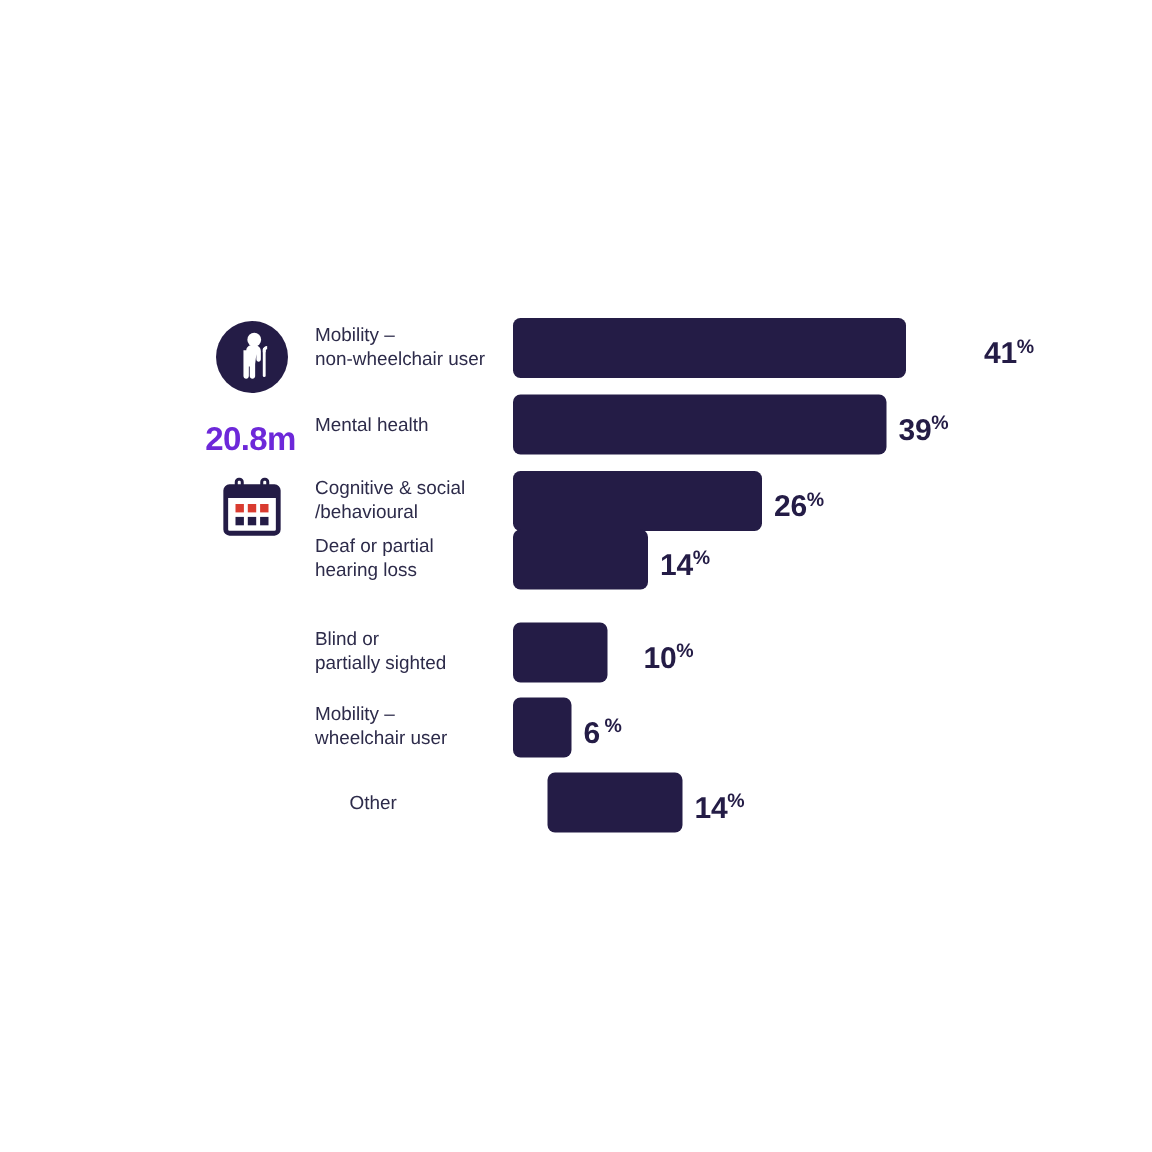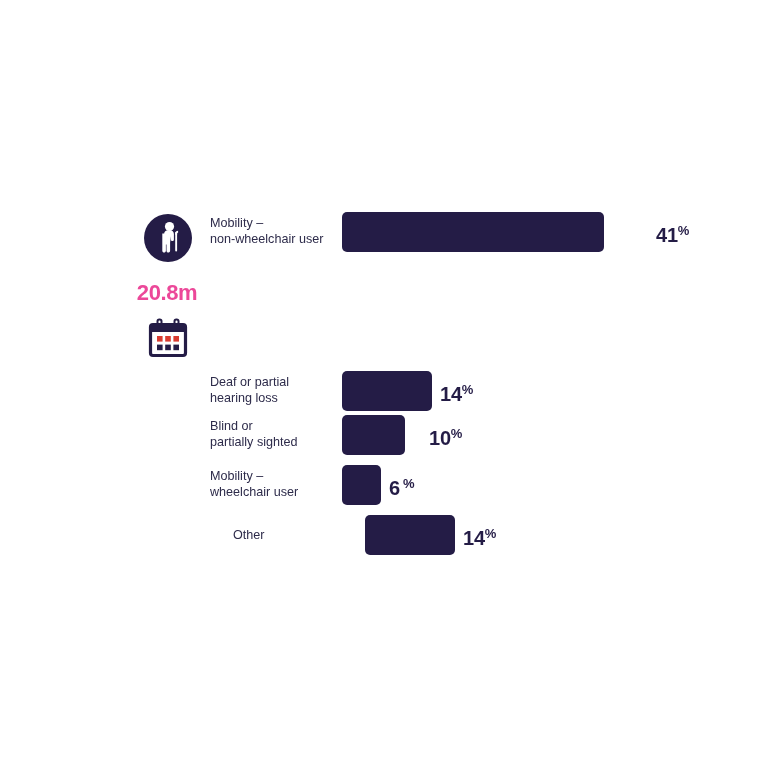--- a/index.html
+++ b/index.html
@@ -43,21 +43,21 @@
 
   .stat-total {
     position: absolute;
     left: 0px;
     top: 76px;
     width: 78px;
     text-align: center;
     font-size: 22px;
     font-weight: 700;
     letter-spacing: -0.4px;
-    color: #ec4899;
+    color: #6d28d9;
     line-height: 1;
   }
 
   .calendar-icon-wrap {
     position: absolute;
     left: 18px;
     top: 110px;
     width: 44px;
     height: 44px;
   }
@@ -162,23 +162,38 @@
 
     <div class="bar-row" style="top:211px;">
       <div class="cat-label two-line">Mobility –
 non-wheelchair user</div>
       <div class="bar-track" style="width:262px;">
         <div class="bar-fill" style="width:262px;"></div>
       </div>
       <div class="bar-value" style="left:612px;margin-left:44px;"><span>41</span><span class="pct">%</span></div>
     </div>
 
-
-
-    <div class="bar-row" style="top:370px;">
+    <div class="bar-row" style="top:262px;">
+      <div class="cat-label one-line">Mental health</div>
+      <div class="bar-track" style="width:249px;">
+        <div class="bar-fill" style="width:249px;"></div>
+      </div>
+      <div class="bar-value" style="left:599px;"><span>39</span><span class="pct">%</span></div>
+    </div>
+
+    <div class="bar-row" style="top:313px;">
+      <div class="cat-label two-line">Cognitive &amp; social
+/behavioural</div>
+      <div class="bar-track" style="width:166px;">
+        <div class="bar-fill" style="width:166px;"></div>
+      </div>
+      <div class="bar-value" style="left:516px;"><span>26</span><span class="pct">%</span></div>
+    </div>
+
+    <div class="bar-row" style="top:352px;">
       <div class="cat-label two-line">Deaf or partial
 hearing loss</div>
       <div class="bar-track" style="width:90px;">
         <div class="bar-fill" style="width:90px;"></div>
       </div>
       <div class="bar-value" style="left:440px;"><span>14</span><span class="pct">%</span></div>
     </div>
 
     <div class="bar-row" style="top:414px;">
       <div class="cat-label two-line">Blind or

